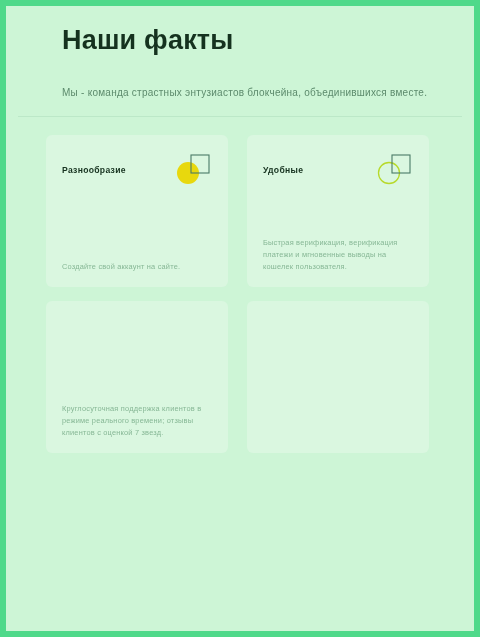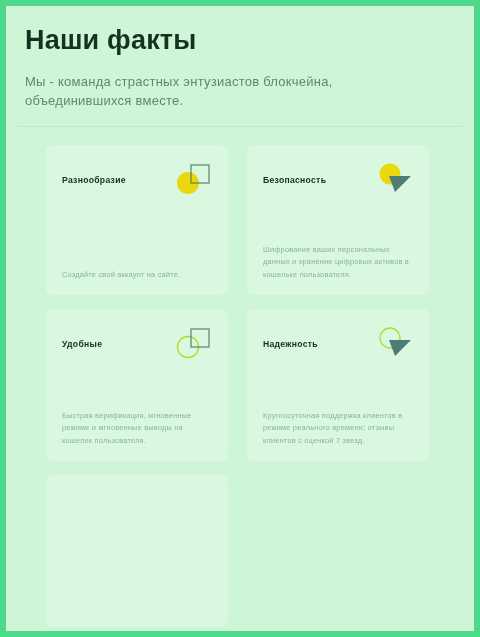--- a/index.html
+++ b/index.html
@@ -20,34 +20,34 @@
   .page {
     width: 100%;
     height: 100%;
     background: #cdf5d6;
     overflow: hidden;
     position: relative;
   }
 
   
   .header {
-    padding: 18px 40px 0 19px;
+    padding: 18px 40px 0 56px;
   }
 
   .page-title {
     font-size: 27px;
     font-weight: 700;
     color: #15321f;
     letter-spacing: 0.2px;
     line-height: 1.2;
   }
 
   .page-subtitle {
-    margin-top: 17px;
-    font-size: 13px;
+    margin-top: 30px;
+    font-size: 10px;
     color: #5c8a6c;
     letter-spacing: 0.25px;
     line-height: 1.4;
   }
 
   .divider {
     margin: 16px 12px 0 12px;
     height: 1px;
     background: #bce8c8;
   }
@@ -124,56 +124,35 @@
         <div class="card-icon">
           <svg viewBox="0 0 38 38" width="38" height="38">
             <circle cx="14" cy="22" r="11" fill="#e8d80d"></circle>
             <rect x="17" y="4" width="18" height="18" fill="none" stroke="#4a7a66" stroke-width="1.1"></rect>
           </svg>
         </div>
       </div>
       <div class="card-body">Создайте свой аккаунт на сайте.</div>
     </div>
 
-    <div class="card card-sm">
-      <div class="card-head">
-        <div class="card-title">Безопасность</div>
-        <div class="card-icon">
-          <svg viewBox="0 0 38 38" width="38" height="38">
-            <circle cx="15" cy="13" r="10.5" fill="#e8d80d"></circle>
-            <polygon points="14,15 36,15 20,31" fill="#4f7d74"></polygon>
-          </svg>
-        </div>
-      </div>
-      <div class="card-body">Шифрование ваших персональных данных и хранение цифровых активов в кошельке пользователя.</div>
-    </div>
 
     <div class="card card-md">
       <div class="card-head">
         <div class="card-title">Удобные</div>
         <div class="card-icon">
           <svg viewBox="0 0 38 38" width="38" height="38">
             <circle cx="14" cy="22" r="10.5" fill="none" stroke="#b7d92a" stroke-width="1.3"></circle>
             <rect x="17" y="4" width="18" height="18" fill="none" stroke="#4a7a66" stroke-width="1.1"></rect>
           </svg>
         </div>
       </div>
-      <div class="card-body">Быстрая верификация, мгновенные режиме и мгновенные выводы на кошелек пользователя.</div>
+      <div class="card-body">Быстрая верификация, верификация платежи и мгновенные выводы на кошелек пользователя.</div>
     </div>
 
     <div class="card card-md">
-      <div class="card-head">
-        <div class="card-title">Надежность</div>
-        <div class="card-icon">
-          <svg viewBox="0 0 38 38" width="38" height="38">
-            <circle cx="15" cy="13" r="10" fill="none" stroke="#b7d92a" stroke-width="1.3"></circle>
-            <polygon points="14,15 36,15 20,31" fill="#4f7d74"></polygon>
-          </svg>
-        </div>
-      </div>
       <div class="card-body">Круглосуточная поддержка клиентов в режиме реального времени; отзывы клиентов с оценкой 7 звезд.</div>
     </div>
 
     <div class="card card-md">
     </div>
 
   </div>
 </div>
 
 </body></html>

